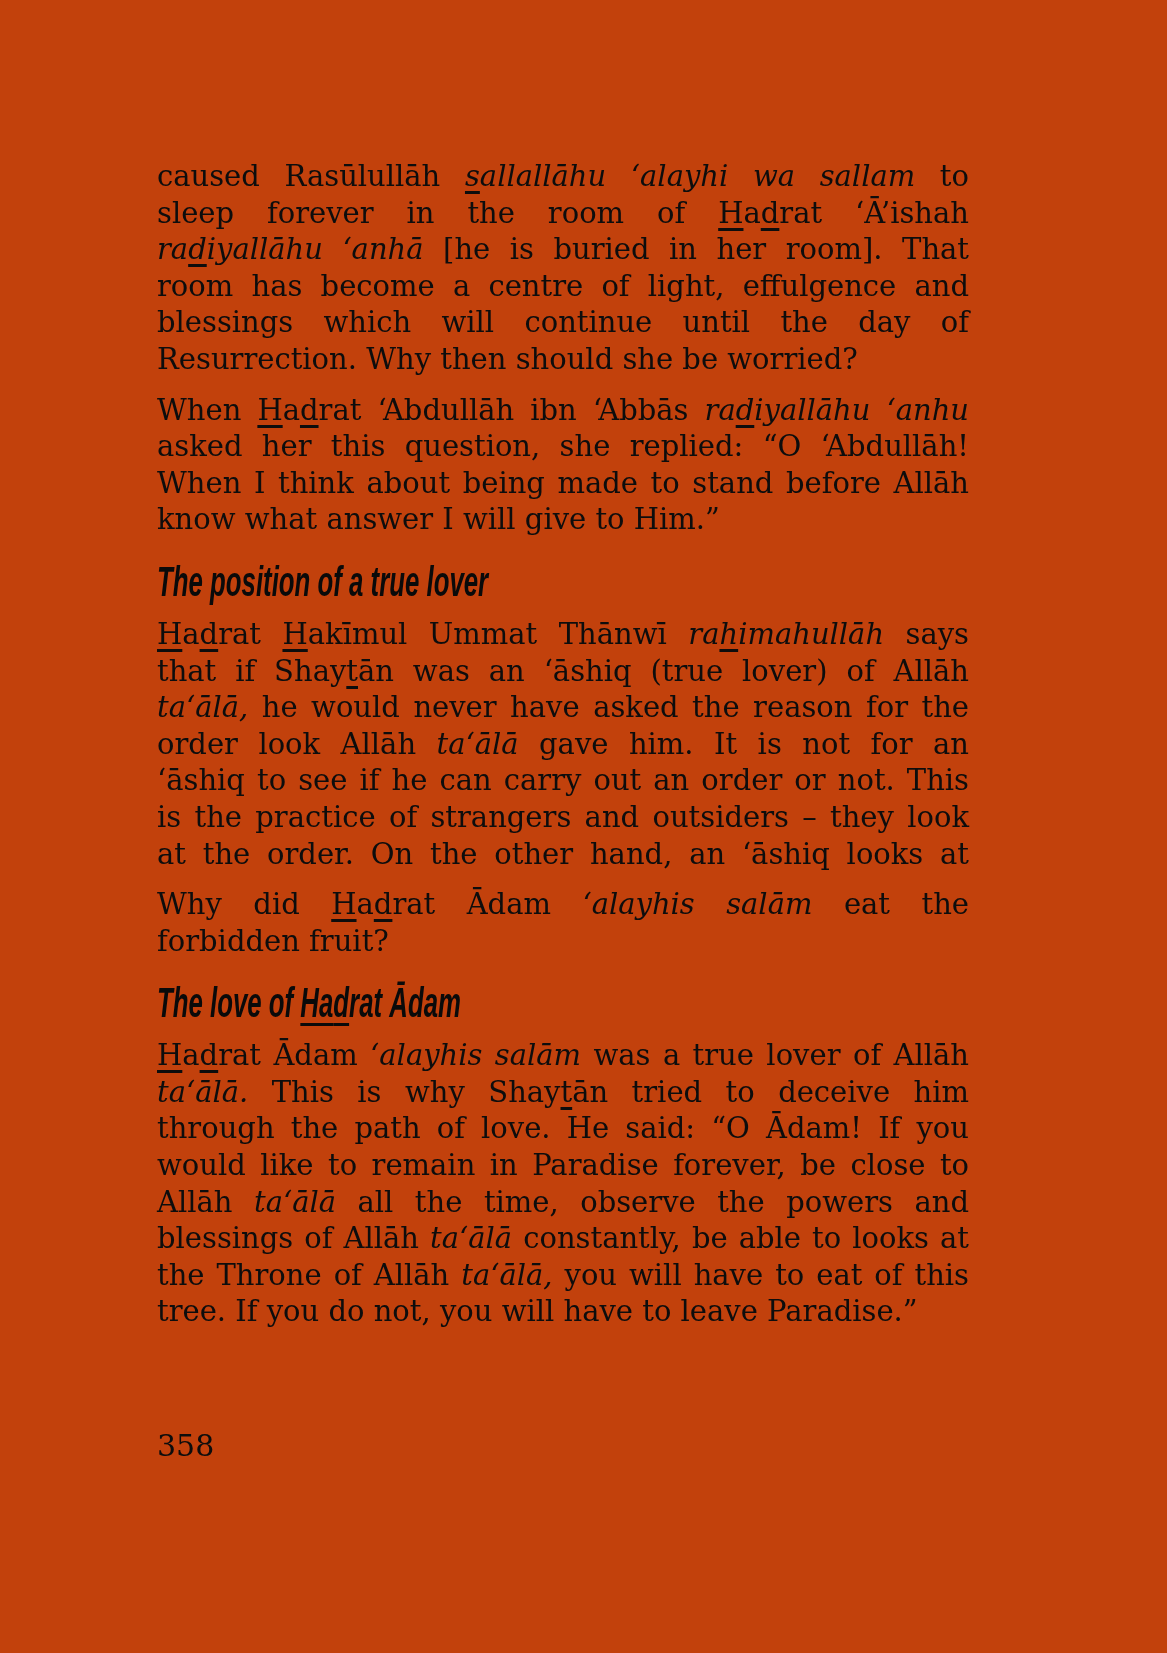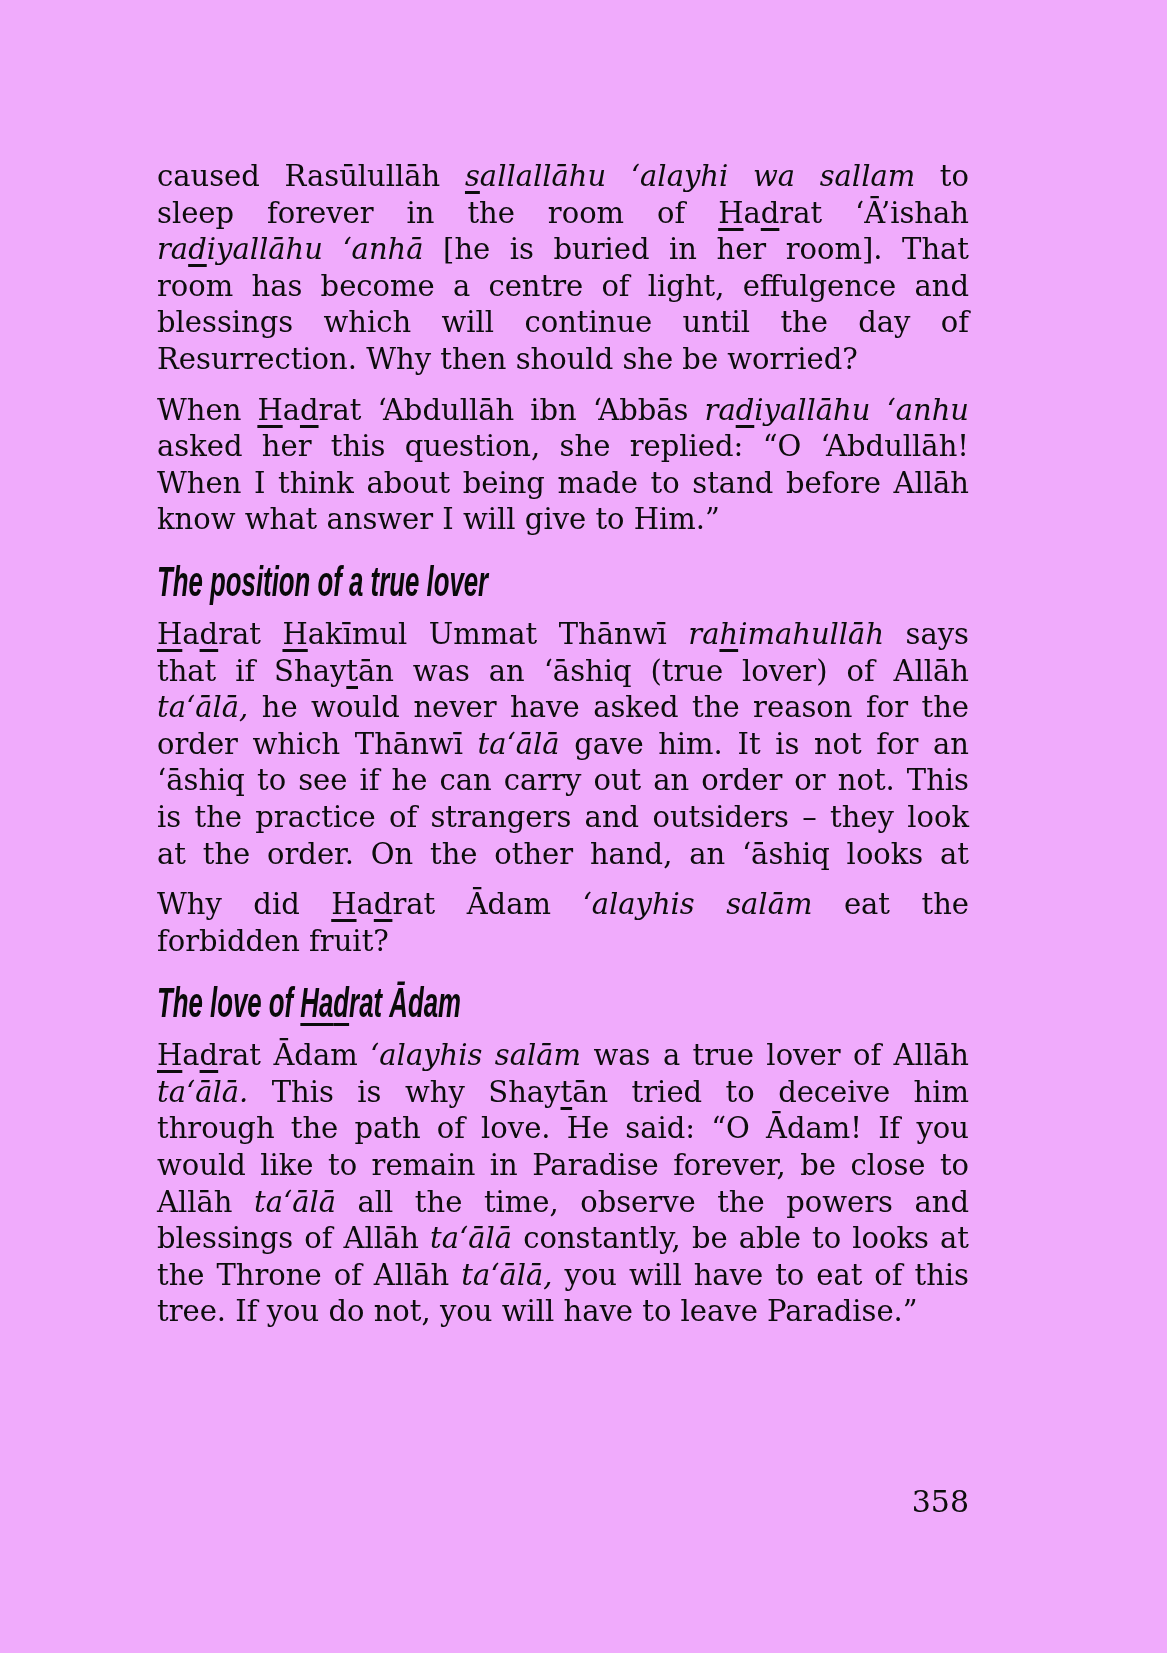--- a/index.html
+++ b/index.html
@@ -1,20 +1,20 @@
 <!DOCTYPE html>
 <html><head>
 <meta charset="utf-8">
 <style>
   html, body { margin: 0; padding: 0; background: #e8e8e8; }
   .page {
     position: relative;
     width: 1167px;
     height: 1653px;
-    background: #f0abfc;
+    background: #c2410c;
     overflow: hidden;
     font-family: "DejaVu Serif", "Liberation Serif", serif;
     color: #0d0d0d;
   }
   .text-column {
     position: absolute;
     left: 157px;
     top: 158px;
     width: 812px;
   }
@@ -54,23 +54,23 @@
     white-space: nowrap;
     color: #0a0a0a;
   }
   .heading-inner .tl {
     text-decoration-thickness: 3px;
     text-underline-offset: 6px;
   }
   .page-number {
     position: absolute;
     left: 157px;
-    top: 1484px;
+    top: 1428px;
     width: 812px;
-    text-align: right;
+    text-align: left;
     font-size: 30px;
     line-height: 36px;
     color: #0d0d0d;
   }
 </style>
 </head>
 <body>
 
 <div class="page">
   <div class="text-column">
@@ -86,21 +86,21 @@
         <div class="line"><span>When </span><span class="tl">H</span><span>a</span><span class="tl">d</span><span>rat ‘Abdullāh ibn ‘Abbās </span><span class="it">ra</span><span class="it tl">d</span><span class="it">iyallāhu ‘anhu</span></div>
         <div class="line"><span>asked her this question, she replied: “O ‘Abdullāh!</span></div>
         <div class="line"><span>When I think about being made to stand before Allāh</span></div>
         <div class="line last"><span>know what answer I will give to Him.”</span></div>
       </div>
       <div class="heading"><span class="heading-inner"><span>The position of a true lover</span></span></div>
       <div class="para">
         <div class="line"><span class="tl">H</span><span>a</span><span class="tl">d</span><span>rat </span><span class="tl">H</span><span>akīmul Ummat Thānwī </span><span class="it">ra</span><span class="it tl">h</span><span class="it">imahullāh</span><span> says</span></div>
         <div class="line"><span>that if Shay</span><span class="tl">t</span><span>ān was an ‘āshiq (true lover) of Allāh</span></div>
         <div class="line"><span class="it">ta‘ālā,</span><span> he would never have asked the reason for the</span></div>
-        <div class="line"><span>order which Thānwī </span><span class="it">ta‘ālā</span><span> gave him. It is not for an</span></div>
+        <div class="line"><span>order look Allāh </span><span class="it">ta‘ālā</span><span> gave him. It is not for an</span></div>
         <div class="line"><span>‘āshiq to see if he can carry out an order or not. This</span></div>
         <div class="line"><span>is the practice of strangers and outsiders – they look</span></div>
         <div class="line"><span>at the order. On the other hand, an ‘āshiq looks at</span></div>
       </div>
       <div class="para">
         <div class="line"><span>Why did </span><span class="tl">H</span><span>a</span><span class="tl">d</span><span>rat Ādam </span><span class="it">‘alayhis salām</span><span> eat the</span></div>
         <div class="line last"><span>forbidden fruit?</span></div>
       </div>
       <div class="heading"><span class="heading-inner"><span>The love of </span><span class="tl">Ha</span><span class="tl">d</span><span>rat Ādam</span></span></div>
       <div class="para">

